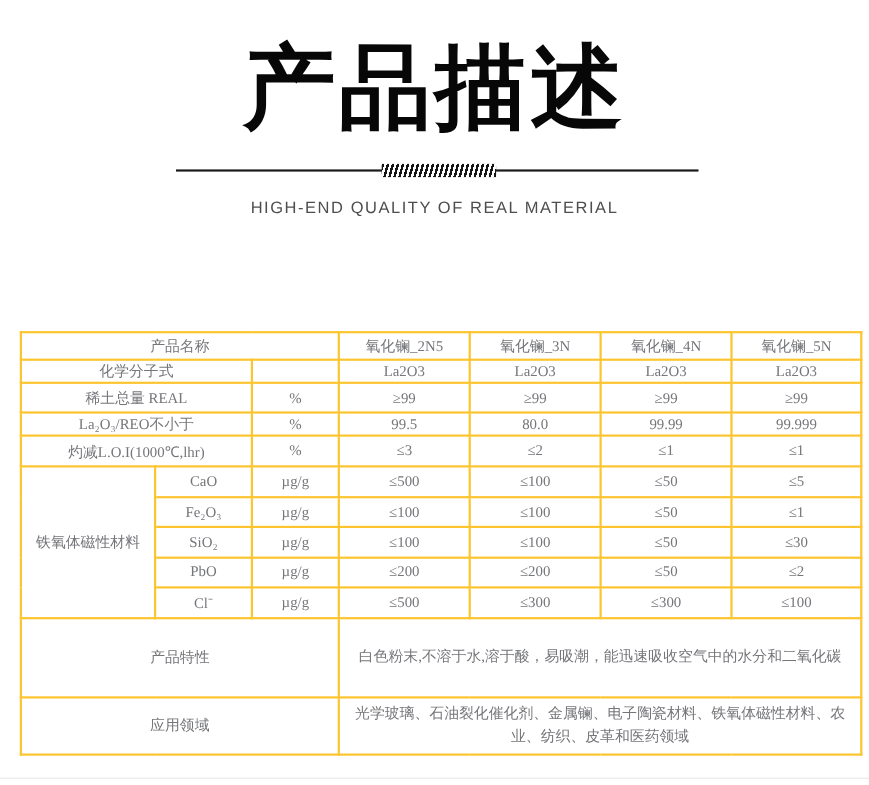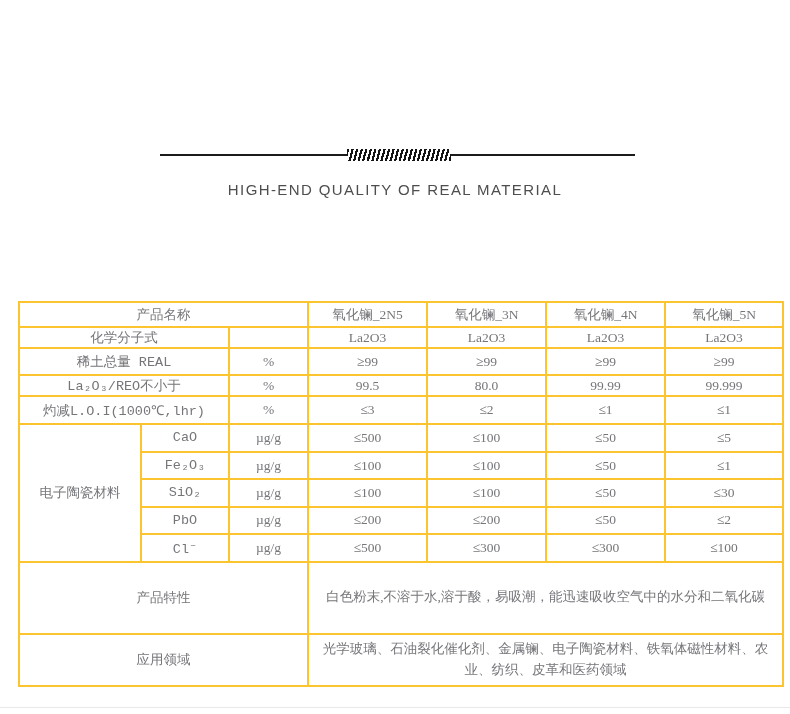--- a/index.html
+++ b/index.html
@@ -30,34 +30,35 @@
   table.spec {
     position:absolute; top:301px; left:18px; width:764px; height:386px;
     border-collapse:collapse; table-layout:fixed;
     font-family:"Liberation Serif", serif;
   }
   table.spec td {
     border:2px solid var(--gold, #FCC52F);
     text-align:center; vertical-align:middle;
     font-size:13.5px; color:#75767a; overflow:hidden;
   }
-  td.lbl  { color:#54555a;font-family:Liberation Mono, monospace; }
+  td.lbl  { color:#54555a; }
   td.hdr  { color:#54555a; }
   td.longtext {
     color:#5a5b60; font-size:13px; line-height:1.55; padding:3px 10px;
   }
   .footer-line {
     position:absolute; top:707px; left:0; width:790px; height:1px; background:#e9e9e9;
   }
 </style>
 </head>
 <body>
 
 <div class="page">
 
+  <h1 class="page-title">产品描述</h1>
 
   <div class="divider-wrap">
     <div class="divider-line"></div>
     <div class="divider-hatch"></div>
   </div>
 
   <div class="subtitle">HIGH-END QUALITY OF REAL MATERIAL</div>
 
   <table class="spec">
     <colgroup>
@@ -103,21 +104,21 @@
       </tr>
       <tr style="height:26px">
         <td colspan="2" class="lbl">灼减L.O.I(1000℃,lhr)</td>
         <td>%</td>
         <td>≤3</td>
         <td>≤2</td>
         <td>≤1</td>
         <td>≤1</td>
       </tr>
       <tr style="height:27px">
-        <td rowspan="5" class="lbl">电子陶瓷材料</td>
+        <td rowspan="5" class="lbl">铁氧体磁性材料</td>
         <td class="lbl">CaO</td>
         <td>µg/g</td>
         <td>≤500</td>
         <td>≤100</td>
         <td>≤50</td>
         <td>≤5</td>
       </tr>
       <tr style="height:26px">
         <td class="lbl">Fe₂O₃</td>
         <td>µg/g</td>

